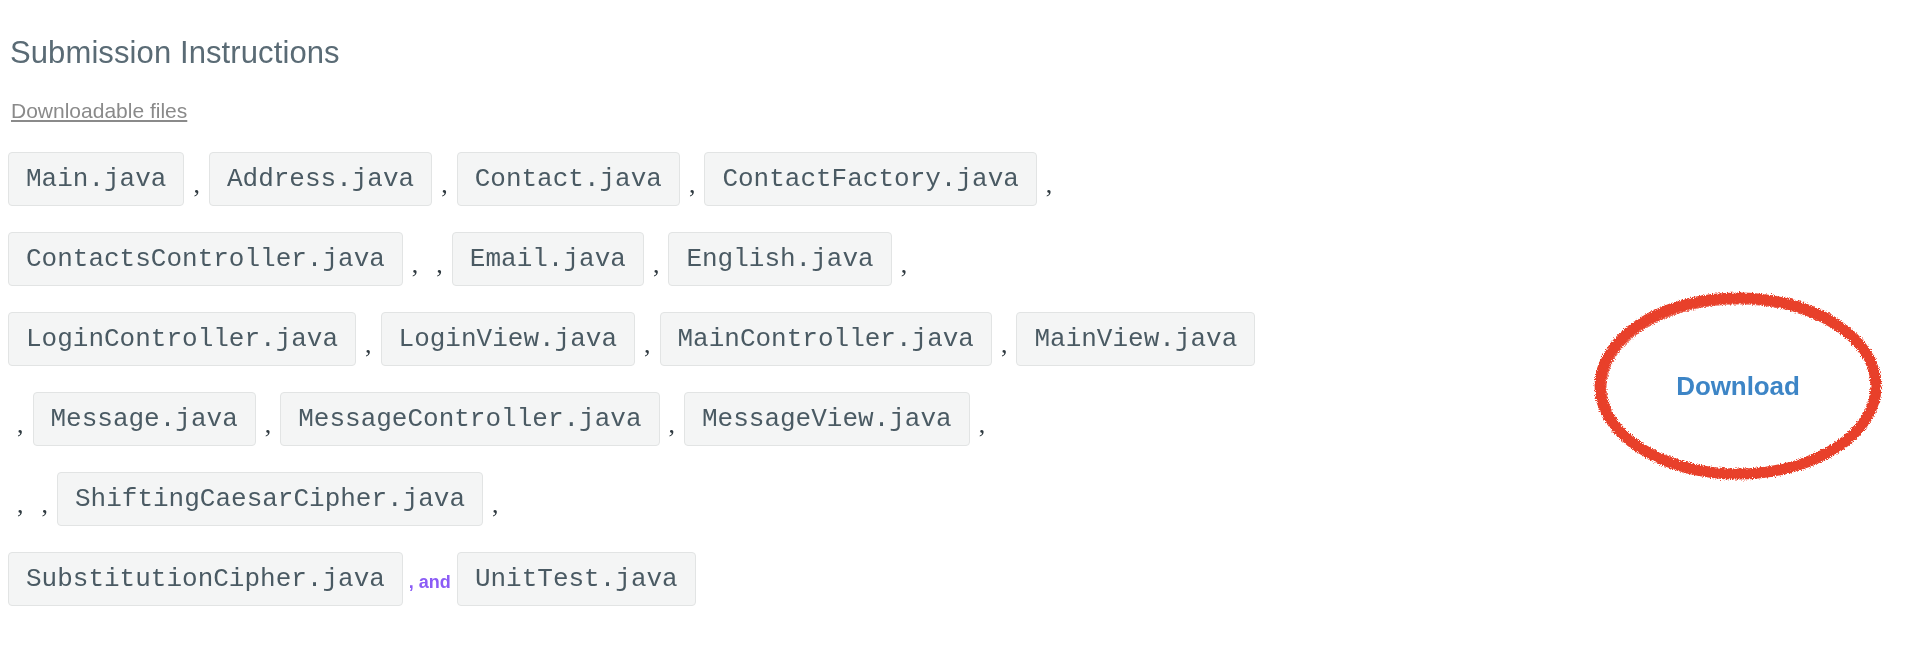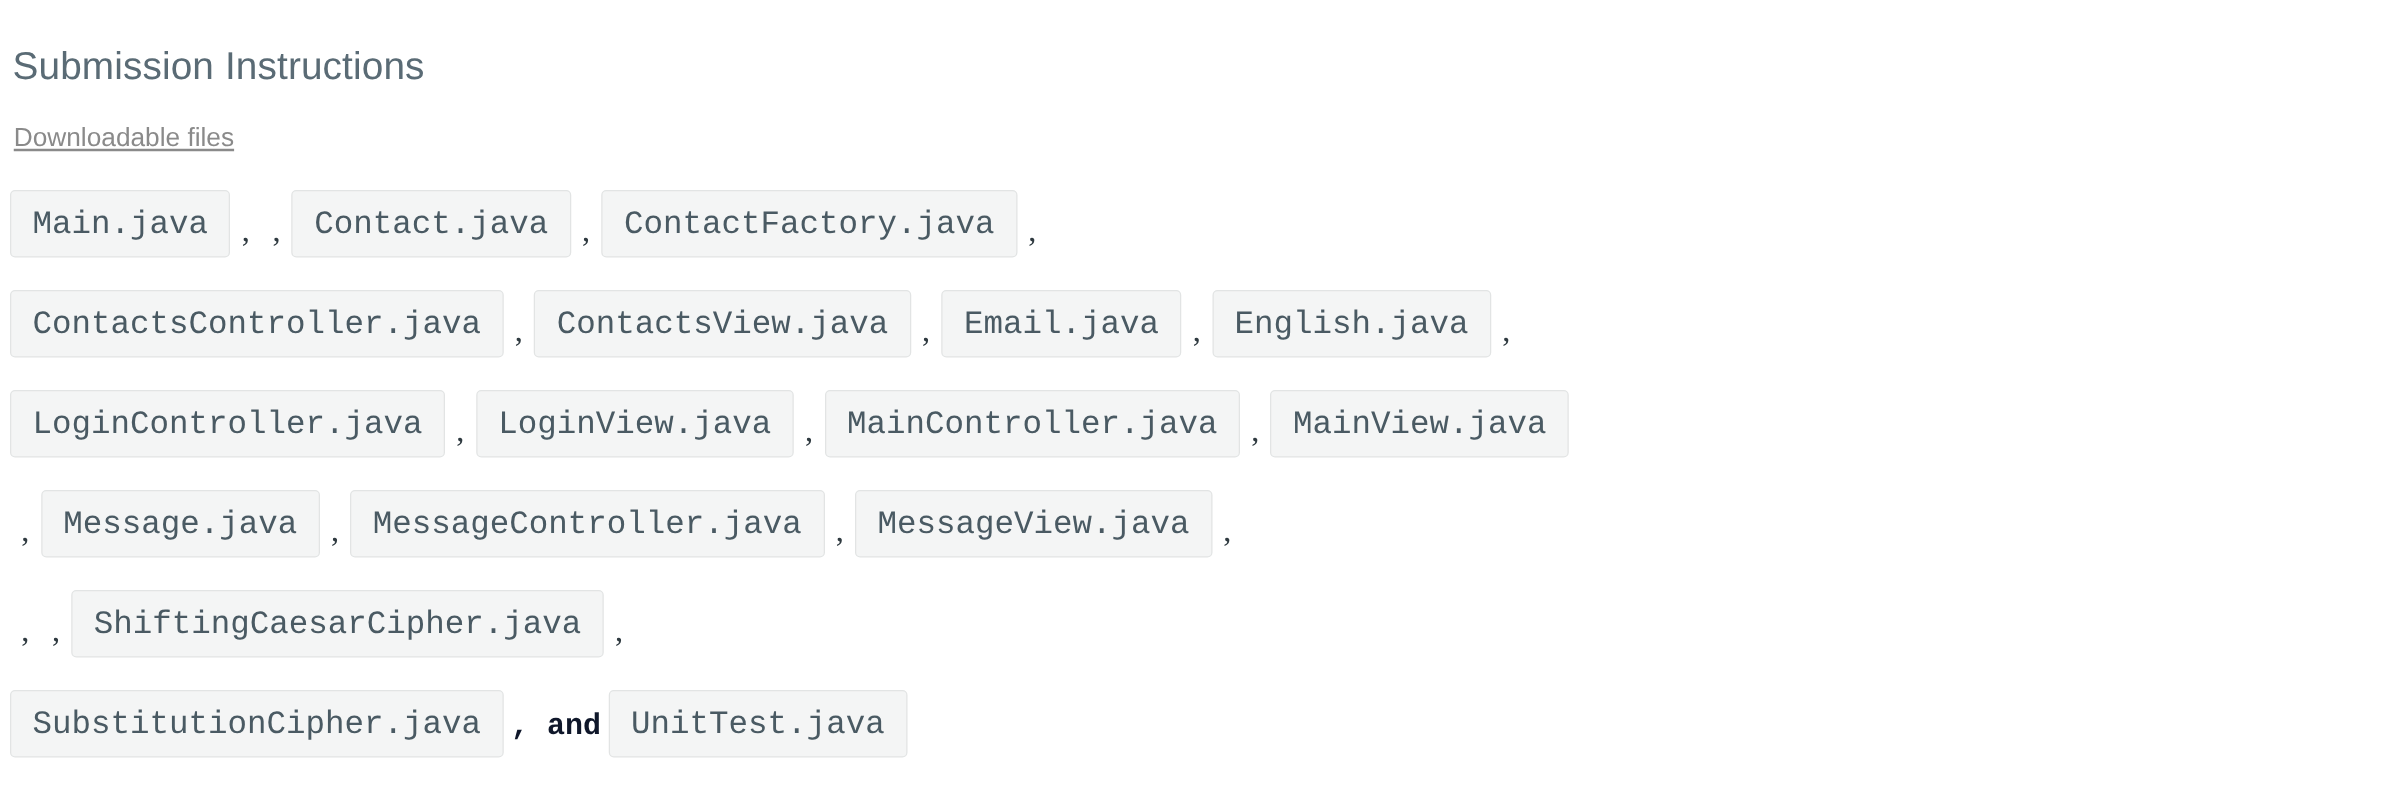--- a/index.html
+++ b/index.html
@@ -89,24 +89,24 @@
     font-size: 26px;
     color: #2f3a40;
     line-height: 1;
     transform: translateY(6px);
     white-space: pre;
   }
 
   .sep-and {
     display: inline-block;
     padding: 0 6px 0 6px;
-    font-family: Liberation Mono, monospace;
-    font-size: 24px;
+    font-family: Liberation Sans, sans-serif;
+    font-size: 18px;
     font-weight: 700;
-    color: #0f172a;
+    color: #8b5cf6;
     line-height: 1;
     transform: translateY(3px);
     white-space: pre;
   }
 
   
   .download-wrap {
     position: absolute;
     left: 1588px;
     top: 286px;
@@ -145,30 +145,30 @@
 <div class="page">
 
   <h1 class="page-title">Submission Instructions</h1>
 
   <div class="section-label">Downloadable files</div>
 
   <div class="file-flow">
       <div class="file-line">
         <span class="chip">Main.java</span>
         <span class="sep">,</span>
+        <span class="chip">Address.java</span>
         <span class="sep">,</span>
         <span class="chip">Contact.java</span>
         <span class="sep">,</span>
         <span class="chip">ContactFactory.java</span>
         <span class="sep">,</span>
       </div>
       <div class="file-line">
         <span class="chip">ContactsController.java</span>
         <span class="sep">,</span>
-        <span class="chip">ContactsView.java</span>
         <span class="sep">,</span>
         <span class="chip">Email.java</span>
         <span class="sep">,</span>
         <span class="chip">English.java</span>
         <span class="sep">,</span>
       </div>
       <div class="file-line">
         <span class="chip">LoginController.java</span>
         <span class="sep">,</span>
         <span class="chip">LoginView.java</span>
@@ -192,14 +192,28 @@
         <span class="chip">ShiftingCaesarCipher.java</span>
         <span class="sep">,</span>
       </div>
       <div class="file-line">
         <span class="chip">SubstitutionCipher.java</span>
         <span class="sep-and">, and</span>
         <span class="chip">UnitTest.java</span>
       </div>
     </div>
 
+  <div class="download-wrap">
+    <svg class="annotation-ellipse" viewBox="0 0 300 200" xmlns="http://www.w3.org/2000/svg" aria-hidden="true">
+      <defs>
+        <filter id="rough">
+          <feTurbulence type="fractalNoise" baseFrequency="0.9" numOctaves="3" seed="7" result="noise"></feTurbulence>
+          <feDisplacementMap in="SourceGraphic" in2="noise" scale="5" xChannelSelector="R" yChannelSelector="G"></feDisplacementMap>
+        </filter>
+      </defs>
+      <ellipse cx="150" cy="100" rx="138" ry="88" fill="none" stroke="#e8402a" stroke-width="11" stroke-linecap="round" filter="url(#rough)"></ellipse>
+      <ellipse cx="151" cy="101" rx="136" ry="86" fill="none" stroke="#e8402a" stroke-width="7" stroke-linecap="round" opacity="0.75" filter="url(#rough)"></ellipse>
+    </svg>
+
+    <a class="download-link" href="#">Download</a>
+  </div>
 
 </div>
 
 </body></html>

